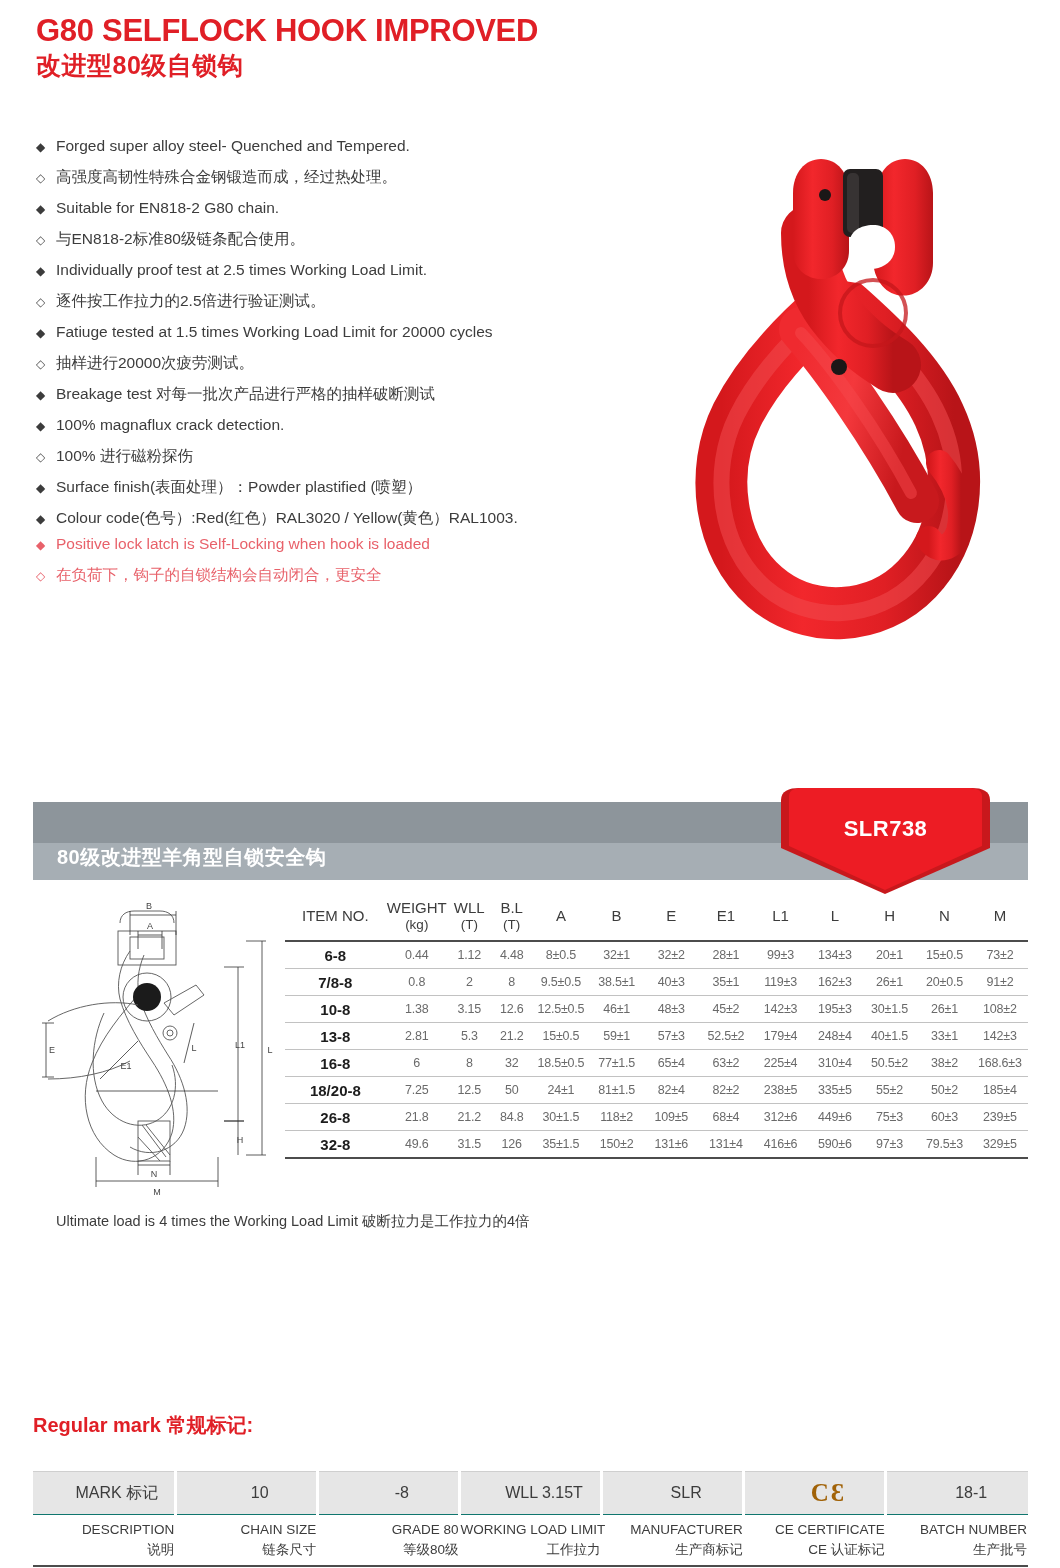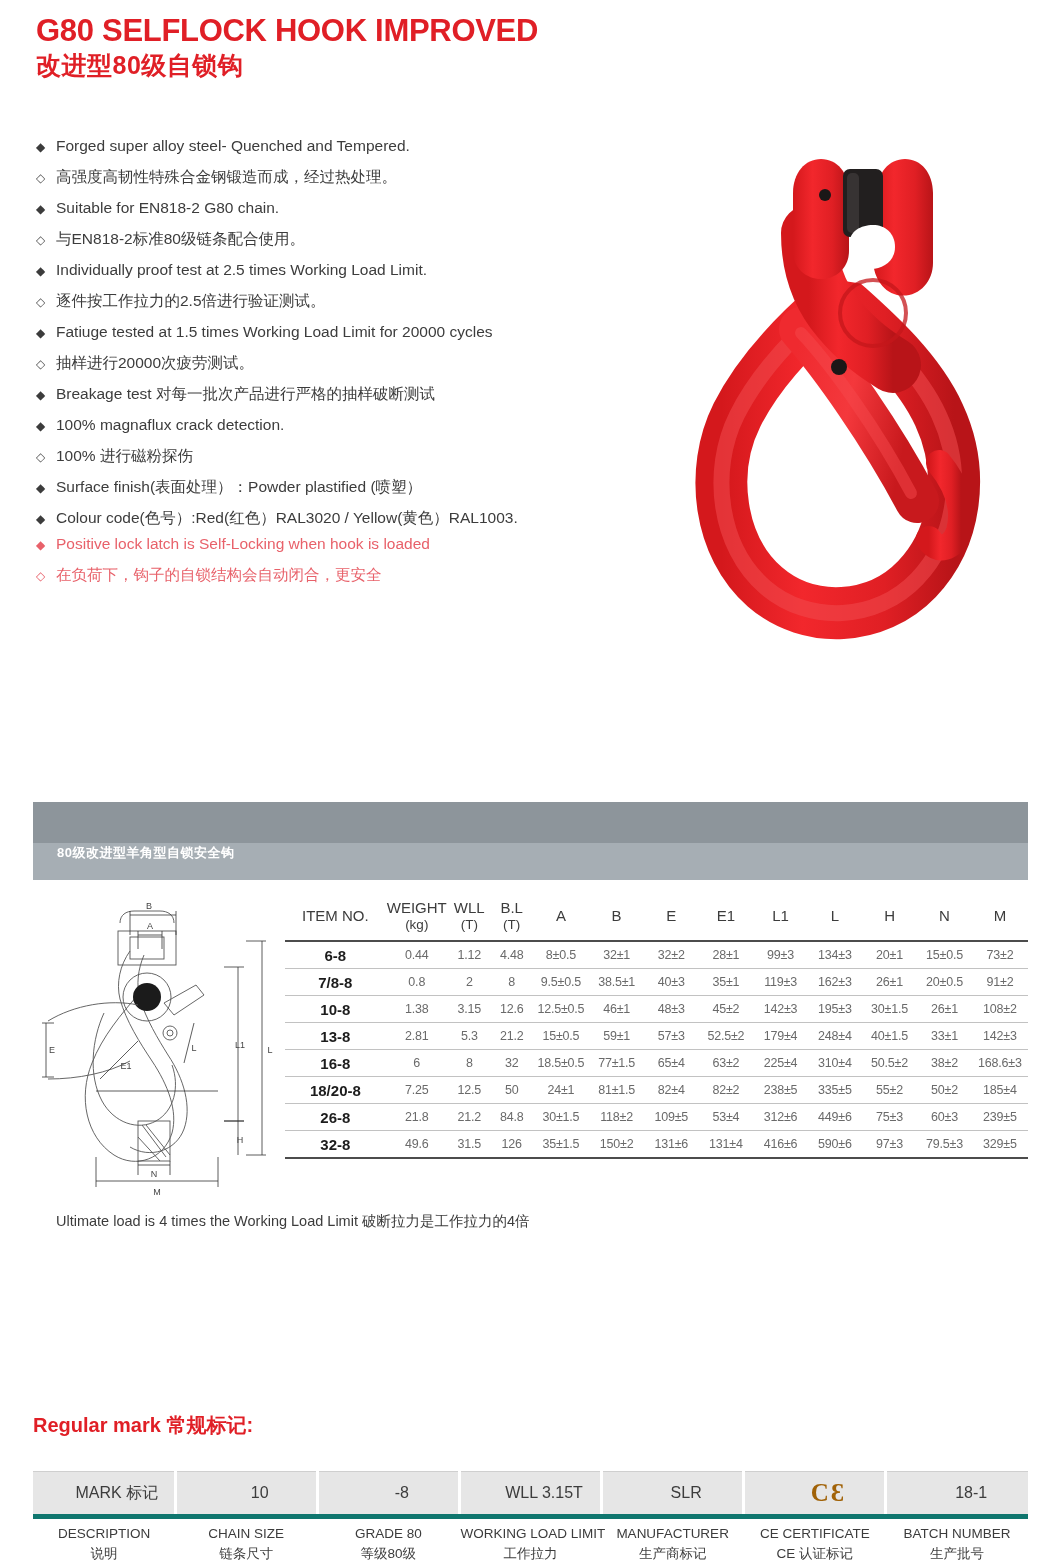--- a/index.html
+++ b/index.html
@@ -84,21 +84,21 @@
     left: 24px; top: 28px;
     font-size: 21px;
     font-weight: bold;
     color: #ffffff;
     letter-spacing: 0.3px;
     white-space: nowrap;
   }
   .banner-title-cn {
     position: absolute;
     left: 24px; top: 58px;
-    font-size: 13px;
+    font-size: 20px;
     font-weight: bold;
     color: #ffffff;
     letter-spacing: 0.5px;
     white-space: nowrap;
   }
   .ribbon {
     position: absolute;
     left: 730px; top: 0px;
     width: 245px; height: 110px;
   }
@@ -183,36 +183,36 @@
     position: absolute;
     left: 33px; top: 1471px;
     width: 995px;
     border-collapse: collapse;
     table-layout: fixed;
   }
   .mark-table tr.mark-row td {
     background: #e6e6e6;
     border-right: 3px solid #ffffff;
     border-top: 1px solid #cfcfcf;
-    border-bottom: 5px solid #0f766e;
+    border-bottom: 1px solid #0f766e;
     height: 40px;
     text-align: center;
     vertical-align: middle;
     font-size: 16px;
     color: #3c3c3c;
     white-space: nowrap;
     padding-left: 28px;
   }
   .mark-table tr.mark-row td:last-child { border-right: none; }
   .mark-table tr.desc-row td {
     background: #ffffff;
     border-top: 1px solid #ffffff;
     border-bottom: 2px solid #4c4c4c;
     height: 48px;
-    text-align: center;
+    text-align: right;
     vertical-align: middle;
     font-size: 13.5px;
     color: #3c3c3c;
     line-height: 1.45;
     white-space: nowrap;
   }
   .ce-glyph {
     font-size: 25px;
     font-weight: bold;
     letter-spacing: 2px;
@@ -346,20 +346,29 @@
     <circle cx="144" cy="62" r="6" fill="#1b1717"></circle>
     <circle cx="158" cy="234" r="8" fill="#1b1717"></circle>
 
     <path d="M258 330 C 276 352, 284 376, 278 398 C 272 416, 256 420, 248 406" stroke="url(#redbody)" stroke-width="26" stroke-linecap="round" fill="none"></path>
   </svg>
 </div>
 
 <div class="banner-wrap">
   <div class="banner-bar"></div>
   <div class="banner-title-cn">80级改进型羊角型自锁安全钩</div>
+  <div class="ribbon">
+    <svg width="245" height="110" viewBox="0 0 245 110">
+      <path d="M18 14 C 18 5, 26 2, 36 2 L 209 2 C 219 2, 227 5, 227 14
+               L 227 62 L 122 108 L 18 62 Z" fill="#c8181c"></path>
+      <path d="M26 10 C 26 4, 32 2, 40 2 L 205 2 C 213 2, 219 4, 219 10
+               L 219 60 L 122 104 L 26 60 Z" fill="#ed1c24"></path>
+    </svg>
+    <div class="ribbon-label">SLR738</div>
+  </div>
 </div>
 
 <div class="spec-drawing">
   <svg width="248" height="312" viewBox="0 0 248 312">
     <g stroke="#555" fill="none" stroke-width="0.9">
 
       <path d="M96 58 C 86 72, 82 90, 86 106 C 92 128, 106 150, 118 168
                C 134 192, 144 218, 138 240 C 130 266, 102 276, 80 262
                C 52 244, 44 204, 58 170 C 68 144, 88 120, 104 102"></path>
       <path d="M110 62 C 104 76, 102 92, 106 106 C 112 126, 124 146, 134 162
@@ -536,21 +545,21 @@
         <td>185±4</td>
       </tr>
       <tr>
         <td class="item">26-8</td>
         <td>21.8</td>
         <td>21.2</td>
         <td>84.8</td>
         <td>30±1.5</td>
         <td>118±2</td>
         <td>109±5</td>
-        <td>53±4</td>
+        <td>68±4</td>
         <td>312±6</td>
         <td>449±6</td>
         <td>75±3</td>
         <td>60±3</td>
         <td>239±5</td>
       </tr>
       <tr>
         <td class="item">32-8</td>
         <td>49.6</td>
         <td>31.5</td>

